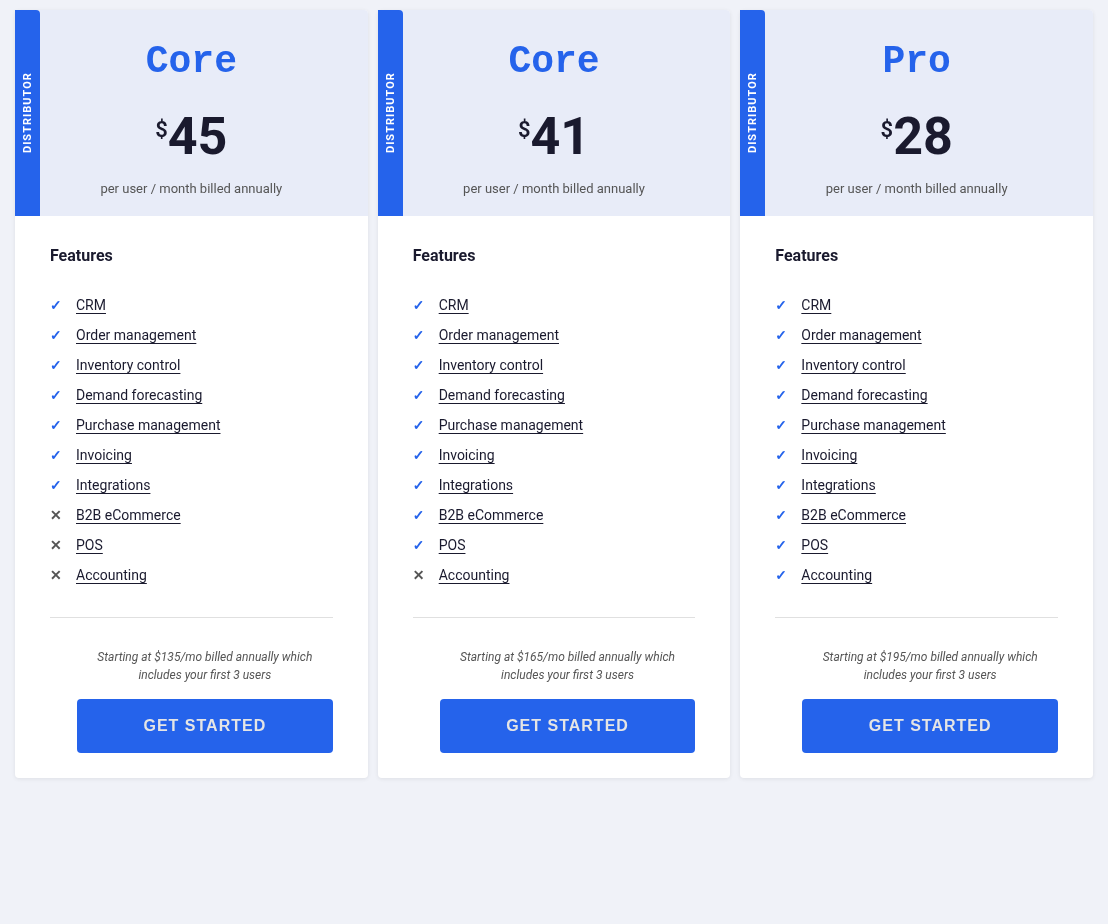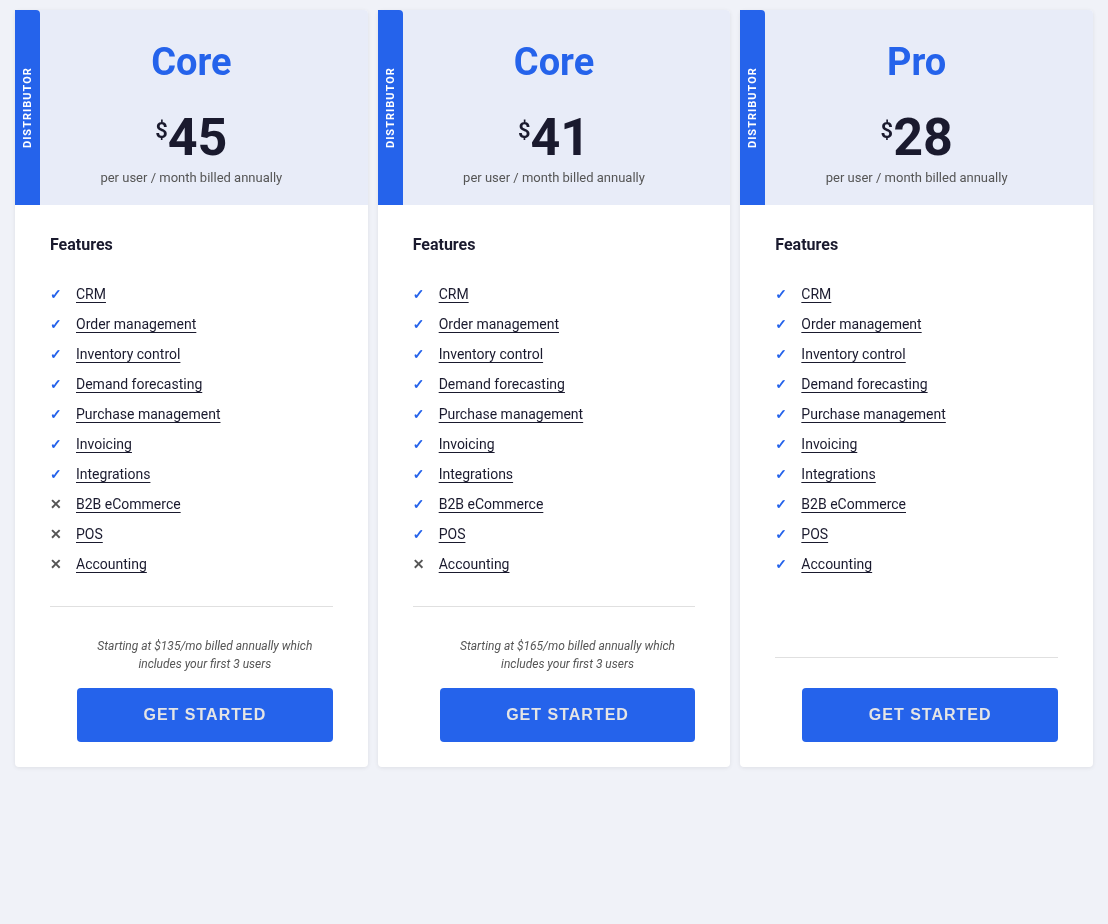--- a/index.html
+++ b/index.html
@@ -55,20 +55,21 @@
       letter-spacing: 1px;
       text-transform: uppercase;
       height: 100%;
       border-radius: 0 0 0 4px;
     }
     .plan-name {
       font-size: 38px;
       font-weight: 700;
       color: #2563eb;
       margin-bottom: 28px;
+      font-family: Liberation Mono, monospace;
     }
     .plan-price {
       display: flex;
       align-items: flex-start;
       justify-content: center;
       margin-bottom: 6px;
     }
     .price-dollar {
       font-size: 22px;
       font-weight: 600;
@@ -78,21 +79,21 @@
     .price-amount {
       font-size: 52px;
       font-weight: 700;
       color: #1a1a2e;
       line-height: 1;
       text-align: center;
     }
     .price-period {
       font-size: 13px;
       color: #555;
-      margin-top: 0;
+      margin-top: 12px;
     }
     .plan-body {
       padding: 30px 35px 20px;
       flex: 1;
       display: flex;
       flex-direction: column;
     }
     .features-title {
       font-size: 16px;
       font-weight: 700;
@@ -337,16 +338,17 @@
             <span class="feature-text">POS</span>
           </li>
           <li class="feature-item">
             <span class="check-icon">✓</span>
             <span class="feature-text">Accounting</span>
           </li>
         </ul>
       </div>
       <div class="divider"></div>
       <div class="plan-footer">
+        <p class="starting-text">Starting at $195/mo billed annually which includes your first 3 users</p>
         <button class="get-started-btn">GET STARTED</button>
       </div>
     </div>
   </div>
 
 </body></html>

